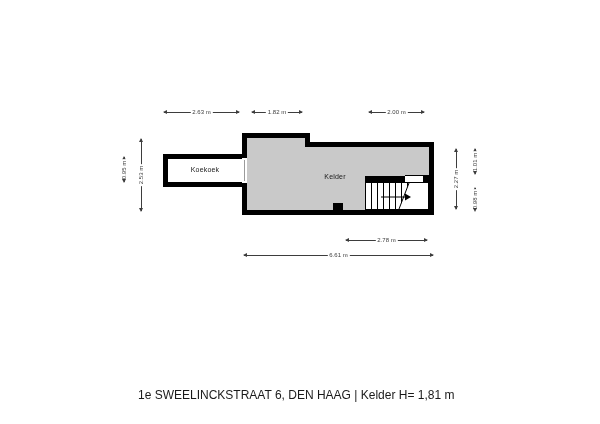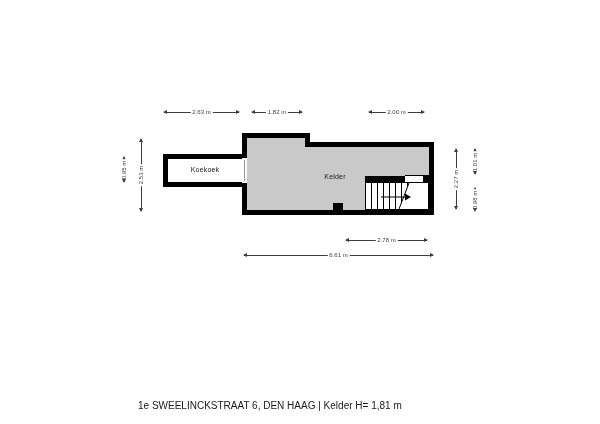--- a/index.html
+++ b/index.html
@@ -21,21 +21,21 @@
   .dim-h::after{content:"";position:absolute;right:0;top:50%;margin-top:-2.5px;width:0;height:0;
     border-top:2.5px solid transparent;border-bottom:2.5px solid transparent;border-left:4px solid var(--dim,#444);}
   .dim-v::before{content:"";position:absolute;top:0;left:50%;margin-left:-2.5px;width:0;height:0;
     border-left:2.5px solid transparent;border-right:2.5px solid transparent;border-bottom:4px solid var(--dim,#444);}
   .dim-v::after{content:"";position:absolute;bottom:0;left:50%;margin-left:-2.5px;width:0;height:0;
     border-left:2.5px solid transparent;border-right:2.5px solid transparent;border-top:4px solid var(--dim,#444);}
   .dim-label{position:absolute;left:50%;top:50%;transform:translate(-50%,-50%);
     background:#fff;padding:0 2px;font-size:6px;color:var(--dim,#444);white-space:nowrap;line-height:1;}
   .dim-v .dim-label{transform:translate(-50%,-50%) rotate(-90deg);}
   .treads{background:repeating-linear-gradient(to right,transparent 0 5px,#000 5px 6px);}
-  .caption{position:absolute;left:138px;top:400px;font-size:10px;color:var(--text,#1a1a1a);white-space:nowrap;}
+  .caption{position:absolute;left:138px;top:388px;font-size:12px;color:var(--text,#1a1a1a);white-space:nowrap;}
 </style>
 </head>
 <body>
 
 <div class="abs" style="left:0;top:0;width:600px;height:424px;">
 
   <div class="abs wall" style="left:242px;top:133px;width:68px;height:82px;z-index:1;"></div>
   <div class="abs wall" style="left:310px;top:142px;width:124px;height:73px;z-index:1;"></div>
 
   <div class="abs wall" style="left:163px;top:154px;width:85px;height:33px;z-index:1;"></div>

